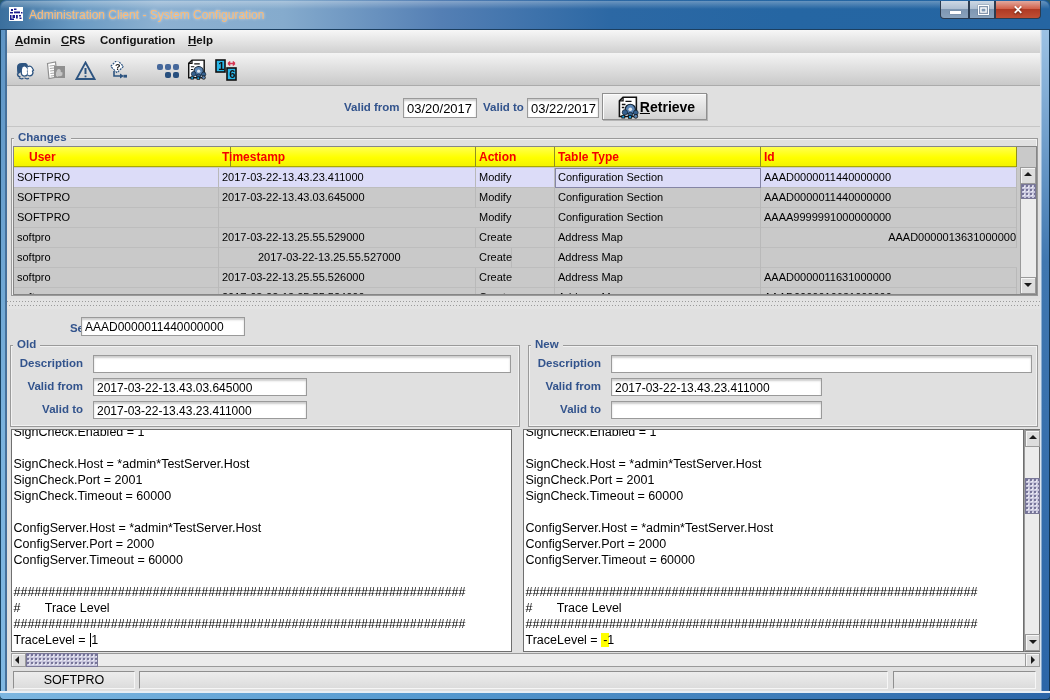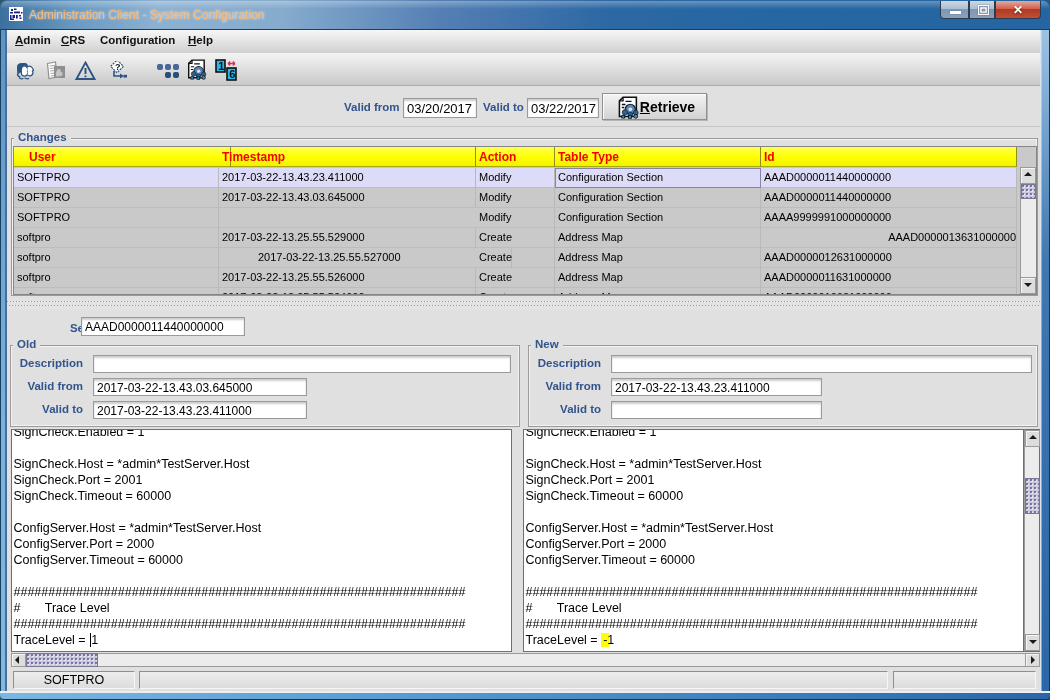--- a/index.html
+++ b/index.html
@@ -219,21 +219,20 @@
           <div class="tcell" style="left:205px; width:257px;">2017-03-22-13.25.55.529000</div>
           <div class="tcell" style="left:462px; width:79px;">Create</div>
           <div class="tcell" style="left:541px; width:206px;">Address Map</div>
           <div class="tcell" style="left:747px; width:256px;text-align:right;">AAAD0000013631000000</div>
         </div>
 <div class="trow" style="top:101px; background:#c9c9c9; border-bottom:1px solid #bdbdbd;">
           <div class="tcell" style="left:0px; width:205px;">softpro</div>
           <div class="tcell" style="left:205px; width:257px;margin-left:36px;">2017-03-22-13.25.55.527000</div>
           <div class="tcell" style="left:462px; width:79px;">Create</div>
           <div class="tcell" style="left:541px; width:206px;">Address Map</div>
-          <div class="tcell" style="left:747px; width:256px;">AAAD0000012631000000</div>
         </div>
 <div class="trow" style="top:121px; background:#c9c9c9; border-bottom:1px solid #bdbdbd;">
           <div class="tcell" style="left:0px; width:205px;">softpro</div>
           <div class="tcell" style="left:205px; width:257px;">2017-03-22-13.25.55.526000</div>
           <div class="tcell" style="left:462px; width:79px;">Create</div>
           <div class="tcell" style="left:541px; width:206px;">Address Map</div>
           <div class="tcell" style="left:747px; width:256px;">AAAD0000011631000000</div>
         </div>
 <div class="trow" style="top:141px; background:#c9c9c9; border-bottom:1px solid #bdbdbd;">
           <div class="tcell" style="left:0px; width:205px;">softpro</div>

